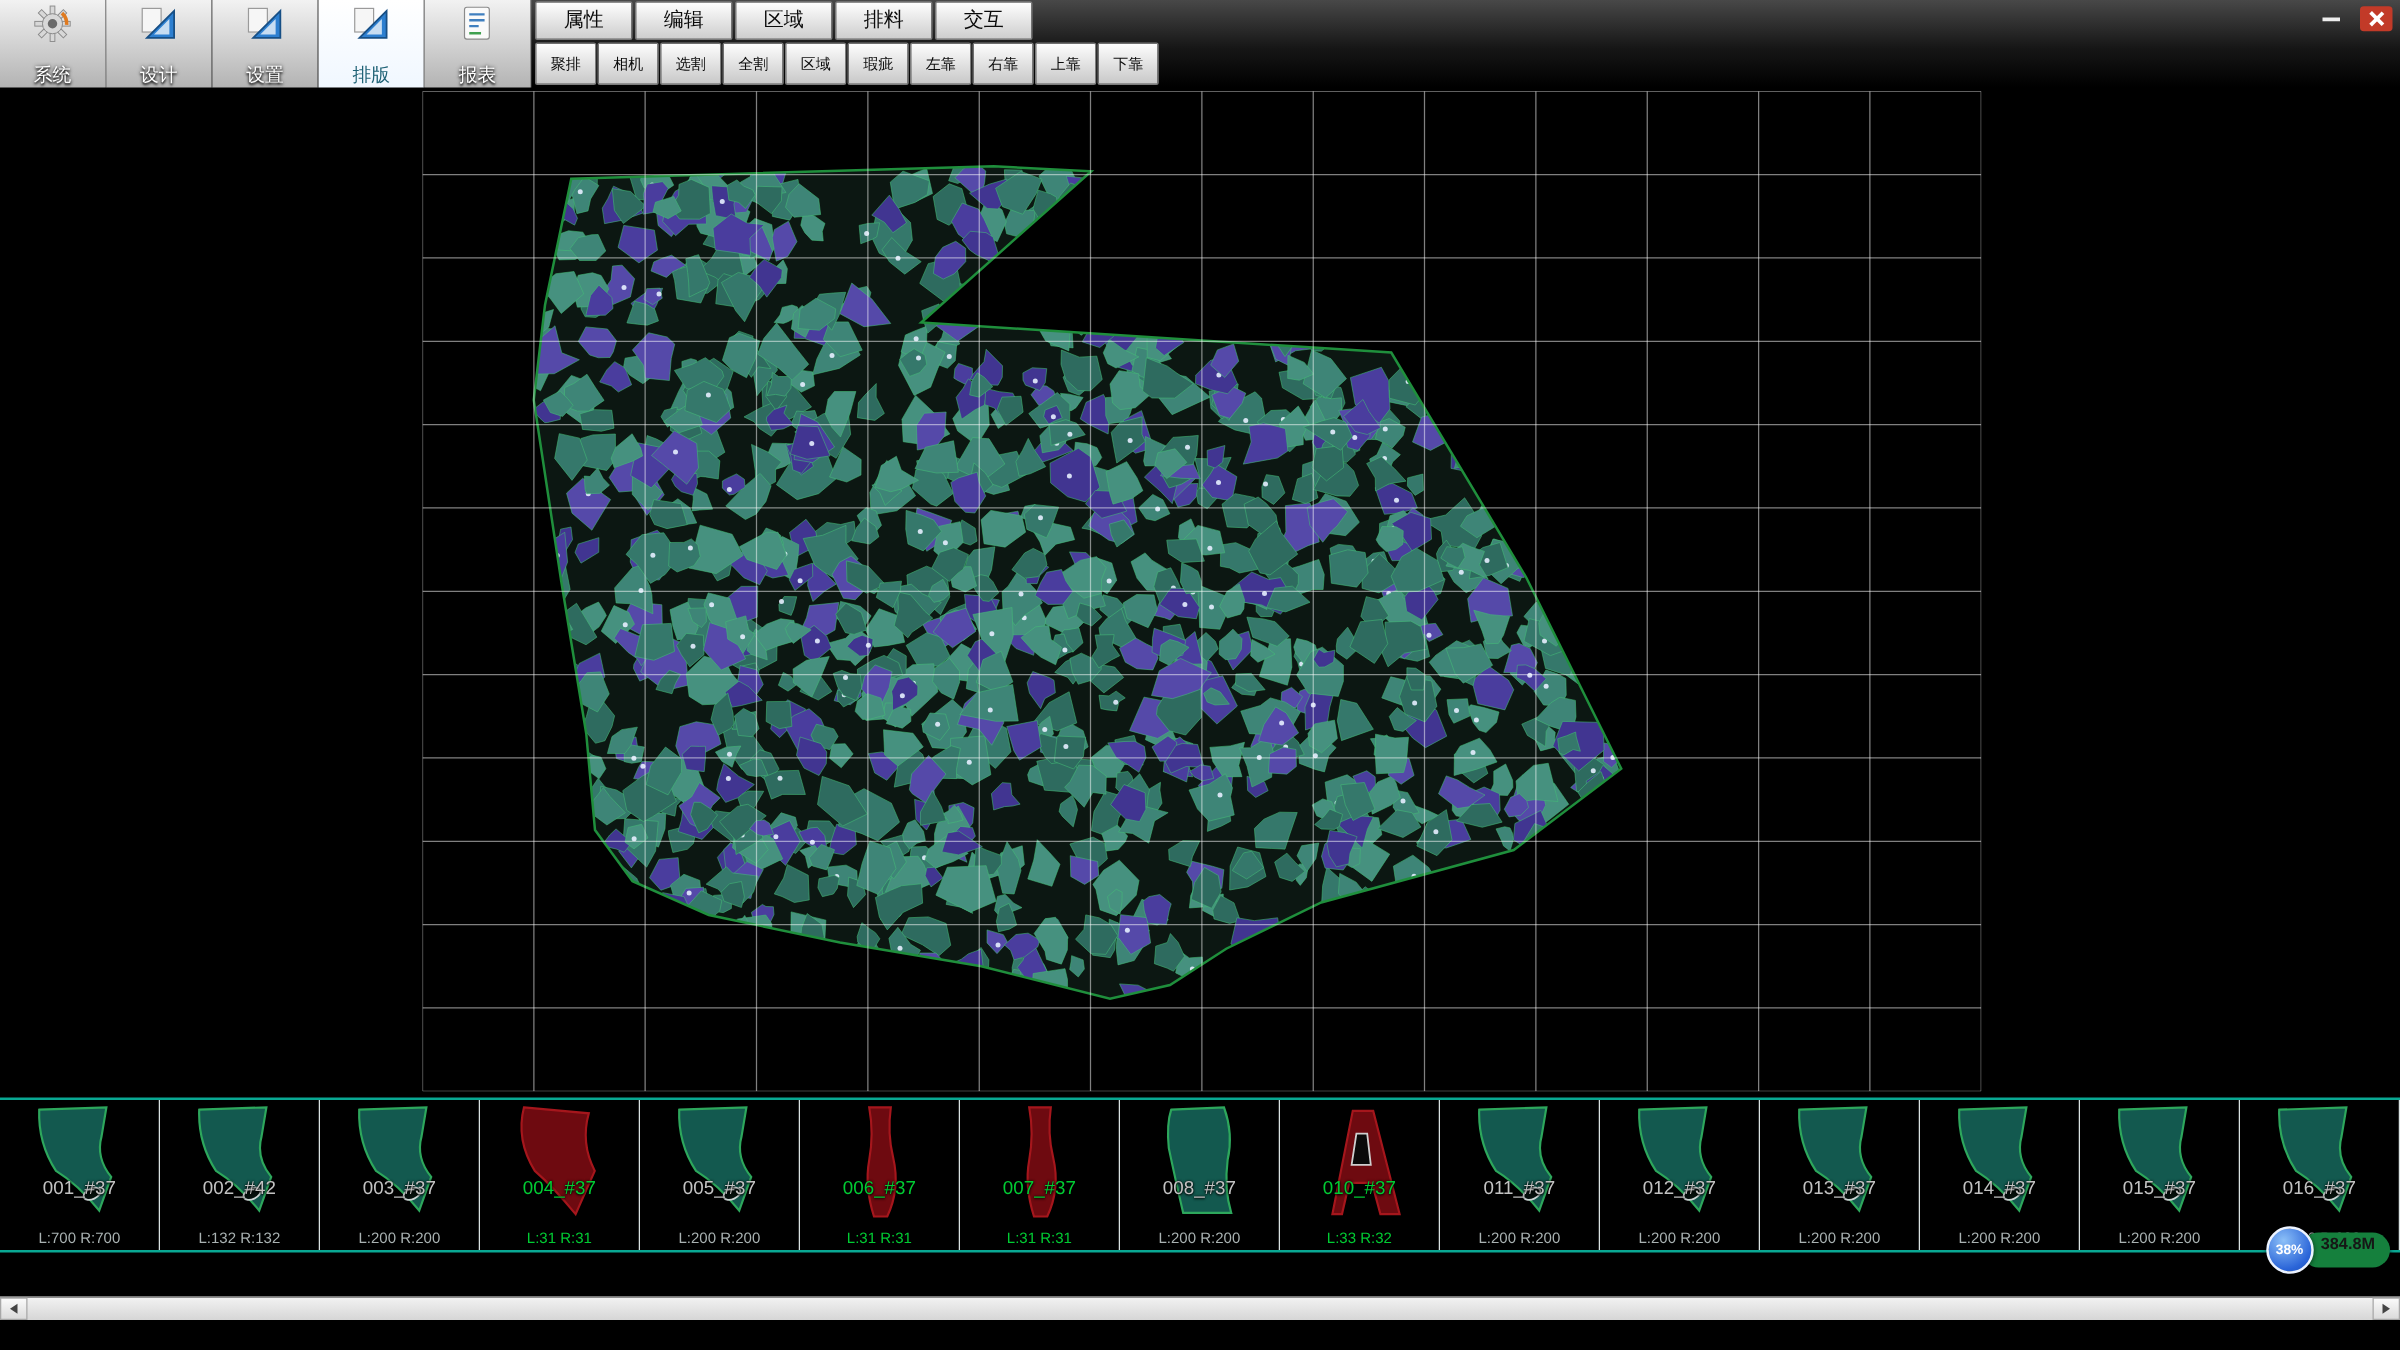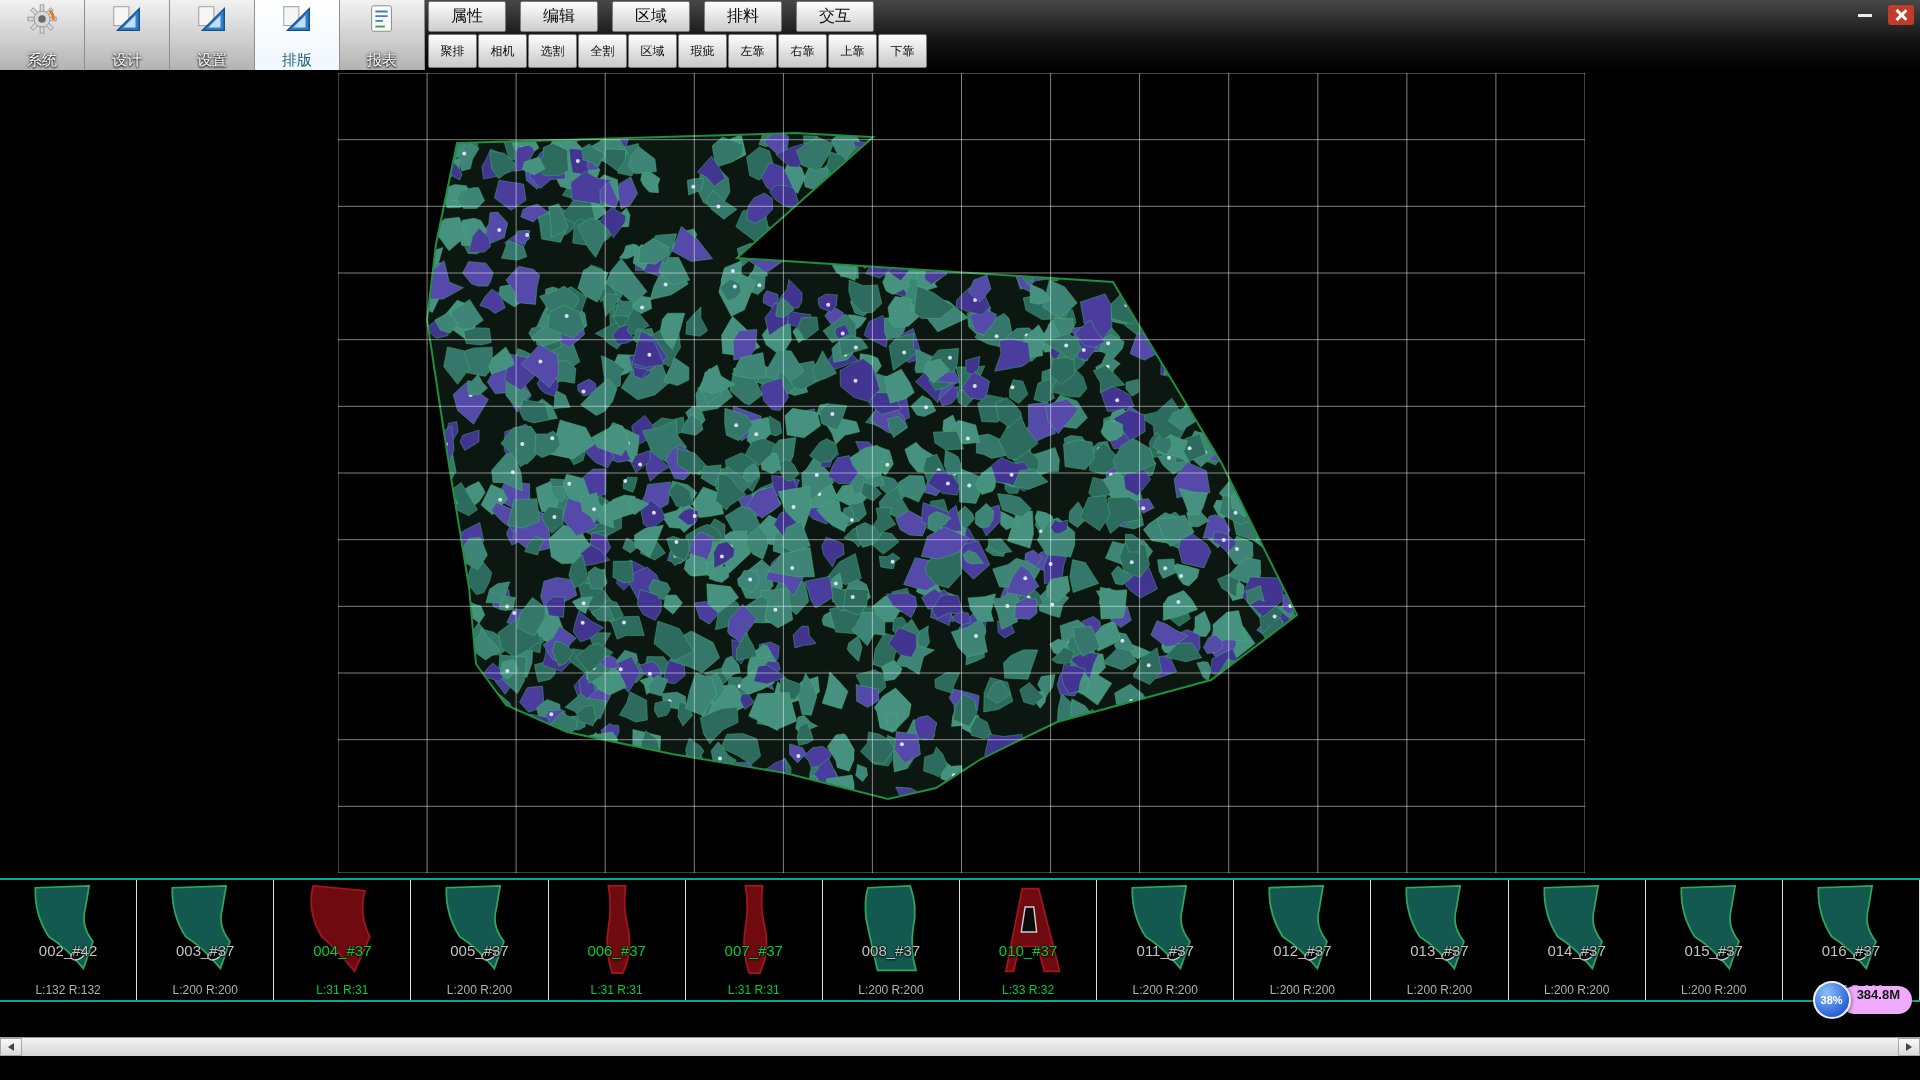--- a/index.html
+++ b/index.html
@@ -6,42 +6,42 @@
 html,body{width:1920px;height:1080px;background:#000;overflow:hidden;font-family:"Liberation Sans","DejaVu Sans",sans-serif}
 #stage{position:relative;width:1920px;height:1080px;background:#000}
 .titlebar{position:absolute;left:0;top:0;width:100%;height:70px;background:linear-gradient(#484848,#161616 55%,#000)}
 .appbar{position:absolute;left:0;top:0;height:70px;display:flex;z-index:3}
 .app-btn{width:85px;height:70px;display:flex;flex-direction:column;align-items:center;justify-content:center;gap:14px;background:linear-gradient(#f2f2f2,#b3b3b3);border-right:1px solid #8f8f8f;cursor:default}
 .app-btn.selected{background:linear-gradient(#ffffff,#f0f7ff)}
 .app-icon{height:38px;display:flex;align-items:center;justify-content:center}
 .app-label{font-size:15px;color:#fff;text-shadow:0 1px 2px rgba(0,0,0,.95),0 0 3px rgba(0,0,0,.8)}
 .app-btn.selected .app-label{color:#1f6276;text-shadow:none}
 .tabrow{position:absolute;left:428px;top:1px;height:32px;display:flex;z-index:3}
-.tab-btn{width:78px;height:31px;margin-right:14px;display:flex;align-items:center;justify-content:center;font-size:16px;color:#0a0a0a;background:linear-gradient(#fefefe,#cdcdcd);border:1px solid #7c7c7c;border-radius:2px}
+.tab-btn{width:78px;height:31px;margin-right:2px;display:flex;align-items:center;justify-content:center;font-size:16px;color:#0a0a0a;background:linear-gradient(#fefefe,#cdcdcd);border:1px solid #7c7c7c;border-radius:2px}
 .toolrow{position:absolute;left:428px;top:34px;height:35px;display:flex;z-index:3}
 .tool-btn{width:49px;height:34px;margin-right:1px;display:flex;align-items:center;justify-content:center;font-size:12px;color:#0a0a0a;background:linear-gradient(#fdfdfd,#c8c8c8);border:1px solid #7c7c7c;border-radius:2px}
 .win-controls{position:absolute;right:6px;top:5px;display:flex;gap:8px;z-index:4}
 .win-btn{width:30px;height:20px;display:flex;align-items:center;justify-content:center}
 .min-bar{width:14px;height:3px;background:#ededed}
 .win-btn.close{background:#c23a28;border-radius:3px;width:26px}
 .cross{position:relative;width:14px;height:14px}
 .cross:before,.cross:after{content:"";position:absolute;left:6px;top:0;width:2.5px;height:14px;background:#fff}
 .cross:before{transform:rotate(45deg)}.cross:after{transform:rotate(-45deg)}
 .canvas-wrap{position:absolute;left:338px;top:73px;width:1247px;height:800px;background:#000}
 .canvas-wrap svg{display:block}
 .thumbstrip{position:absolute;left:0;top:878px;width:1920px;height:124px;display:flex;background:#000;border-top:2px solid #09a893;border-bottom:2px solid #09a893}
 .thumb-cell{flex:1 1 0;position:relative;border-right:1px solid #d9e2e2;overflow:hidden;background:#000}
 .thumb-art{position:absolute;left:0;top:0;width:100%;height:100%;display:flex;justify-content:center}
 .thumb-art svg{width:104px;height:96px;margin-top:2px}
 .thumb-id{position:absolute;left:0;right:0;top:62px;text-align:center;font-size:15px;color:#c2c2c2;text-shadow:0 1px 2px #000,0 0 2px #000}
 .thumb-size{position:absolute;left:0;right:0;bottom:3px;text-align:center;font-size:12px;color:#a9b2b2;text-shadow:0 1px 2px #000}
 .thumb-cell.green .thumb-id,.thumb-cell.green .thumb-size{color:#00cc33}
 .status-badge{position:absolute;right:8px;top:981px;display:flex;align-items:center;z-index:6}
 .badge-circle{width:38px;height:38px;border-radius:50%;background:radial-gradient(circle at 35% 28%,#8cc0f8,#2a64d8 70%,#1b4fb4);border:2px solid #ecf3ff;color:#fff;font-size:11px;font-weight:bold;display:flex;align-items:center;justify-content:center;z-index:2;box-shadow:0 1px 4px rgba(0,0,0,.6)}
-.badge-pill{height:28px;margin-left:-10px;padding:0 12px 12px 16px;border-radius:14px;background:#f0abfc;display:flex;align-items:center;font-size:13px;font-weight:bold;color:#161616;box-shadow:0 1px 4px rgba(0,0,0,.55)}
+.badge-pill{height:28px;margin-left:-10px;padding:0 12px 12px 16px;border-radius:14px;background:#15803d;display:flex;align-items:center;font-size:13px;font-weight:bold;color:#161616;box-shadow:0 1px 4px rgba(0,0,0,.55)}
 .hscroll{position:absolute;left:0;top:1037px;width:1920px;height:19px;display:flex;background:linear-gradient(#f2f2f2,#d6d6d6);border-top:1px solid #9f9f9f;z-index:5}
 .scroll-btn{width:22px;height:100%;display:flex;align-items:center;justify-content:center;background:linear-gradient(#fafafa,#dbdbdb);border:1px solid #a8a8a8}
 .tri-left{width:0;height:0;border-top:4px solid transparent;border-bottom:4px solid transparent;border-right:6px solid #444}
 .tri-right{width:0;height:0;border-top:4px solid transparent;border-bottom:4px solid transparent;border-left:6px solid #444}
 .scroll-track{flex:1}
 </style>
 </head>
 <body>
 
 <div id="stage">
@@ -1517,20 +1517,30 @@
   </div>
 
   <div class="thumbstrip" id="thumbstrip">
       <div class="thumb-cell">
       <div class="thumb-art">
           <svg viewBox="0 0 100 100">
             <path d="M16 6 L72 4 L68 28 Q63 46 76 62 L66 90 Q48 68 30 57 Q15 34 16 6 Z" fill="#13594f" stroke="#2da75c" stroke-width="1.8"></path>
             <ellipse cx="60" cy="76" rx="7.5" ry="4.5" transform="rotate(-25 60 76)" fill="#07110e" stroke="#ccd4d4" stroke-width="1.5"></ellipse>
           </svg>
         </div>
+      <div class="thumb-id">001_#37</div>
+      <div class="thumb-size">L:700 R:700</div>
+    </div>
+      <div class="thumb-cell">
+      <div class="thumb-art">
+          <svg viewBox="0 0 100 100">
+            <path d="M16 6 L72 4 L68 28 Q63 46 76 62 L66 90 Q48 68 30 57 Q15 34 16 6 Z" fill="#13594f" stroke="#2da75c" stroke-width="1.8"></path>
+            <ellipse cx="60" cy="76" rx="7.5" ry="4.5" transform="rotate(-25 60 76)" fill="#07110e" stroke="#ccd4d4" stroke-width="1.5"></ellipse>
+          </svg>
+        </div>
       <div class="thumb-id">002_#42</div>
       <div class="thumb-size">L:132 R:132</div>
     </div>
       <div class="thumb-cell">
       <div class="thumb-art">
           <svg viewBox="0 0 100 100">
             <path d="M16 6 L72 4 L68 28 Q63 46 76 62 L66 90 Q48 68 30 57 Q15 34 16 6 Z" fill="#13594f" stroke="#2da75c" stroke-width="1.8"></path>
             <ellipse cx="60" cy="76" rx="7.5" ry="4.5" transform="rotate(-25 60 76)" fill="#07110e" stroke="#ccd4d4" stroke-width="1.5"></ellipse>
           </svg>
         </div>

